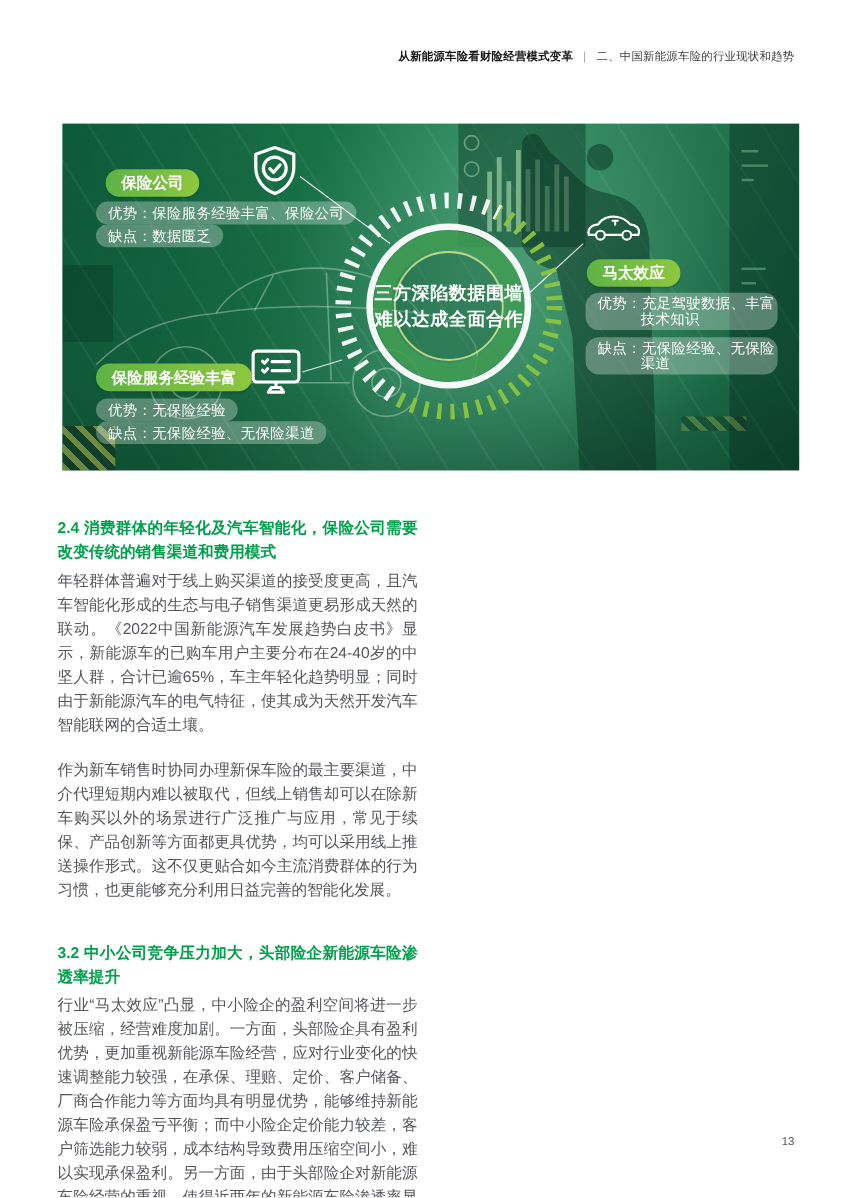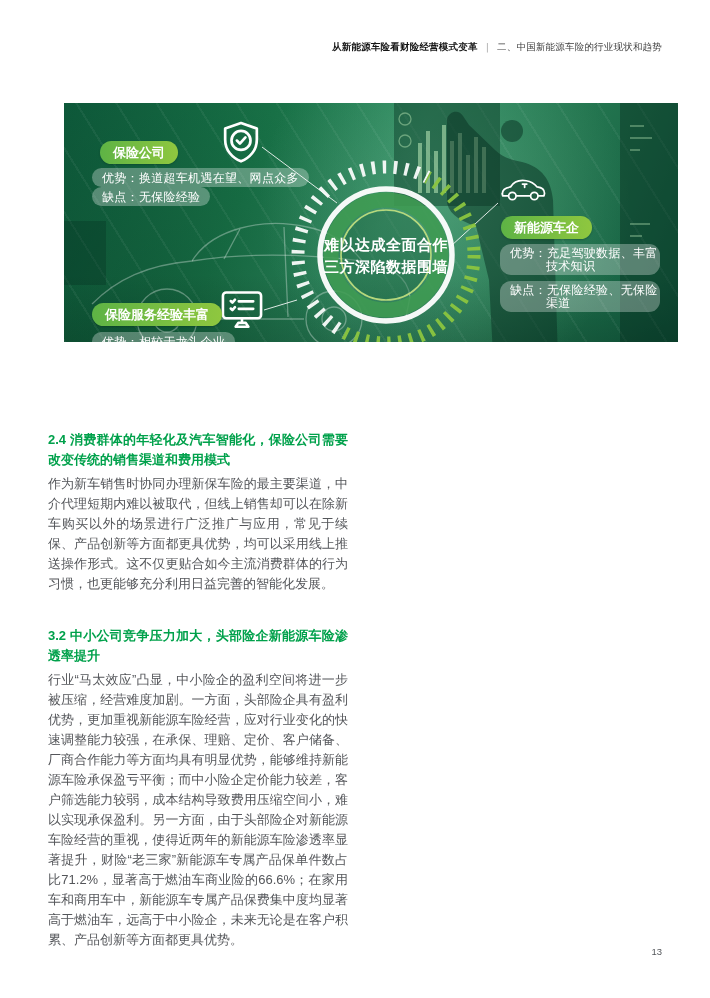--- a/index.html
+++ b/index.html
@@ -9,21 +9,21 @@
   }
   
   .header{
     position:absolute;top:41px;right:48px;font-size:9.5px;letter-spacing:.2px;
     color:#3c3c3c;white-space:nowrap;
   }
   .header .bold{font-weight:bold;color:#141414;}
   .header .sep{margin:0 5px;color:#8a8a8a;}
   
   .hero{
-    position:absolute;left:64px;top:103px;width:614px;height:239px;overflow:hidden;
+    position:absolute;left:52px;top:103px;width:614px;height:289px;overflow:hidden;
     background:
       radial-gradient(circle at 62% 42%, rgba(150,215,180,.28), rgba(150,215,180,0) 46%),
       radial-gradient(circle at 14% 88%, rgba(0,25,15,.22), rgba(0,25,15,0) 55%),
       linear-gradient(to top, rgba(0,30,18,.22), rgba(0,30,18,0) 28%),
       linear-gradient(112deg,#0e5c3c 0%,#197549 30%,#2f8a60 52%,#23754f 74%,#115a3e 100%);
     text-decoration: underline;
   }
   .hero .streaks{
     position:absolute;inset:0;
     background:repeating-linear-gradient(58deg, rgba(255,255,255,.05) 0 2px, rgba(255,255,255,0) 2px 34px);
@@ -155,58 +155,59 @@
     <div class="hazard hz2"></div>
 
     <div class="icon-box" style="left:158px;top:17px;">
       <svg width="38" height="44" viewBox="0 0 24 27" fill="none" stroke="#ffffff" stroke-width="1.7" stroke-linecap="round" stroke-linejoin="round">
         <path d="M12 1.5 L22 5 V12 C22 18.8 17.4 23.6 12 25.7 C6.6 23.6 2 18.8 2 12 V5 Z"></path>
         <circle cx="12" cy="12.5" r="6"></circle>
         <path d="M9.4 12.6 L11.3 14.5 L14.8 10.6"></path>
       </svg>
     </div>
     <div class="label-pill" style="left:36px;top:38px;">保险公司</div>
-    <div class="info-pill" style="left:28px;top:65px;">优势：换道超车机遇在望、网点众多</div>
-    <div class="info-pill" style="left:28px;top:84px;">缺点：无保险经验</div>
+    <div class="info-pill" style="left:28px;top:65px;">优势：保险服务经验丰富、保险公司</div>
+    <div class="info-pill" style="left:28px;top:84px;">缺点：数据匮乏</div>
 
     <div class="icon-box" style="left:156px;top:186px;">
       <svg width="44" height="42" viewBox="0 0 27 25" fill="none" stroke="#ffffff" stroke-width="1.6" stroke-linecap="round" stroke-linejoin="round">
         <rect x="1.8" y="1.8" width="23.4" height="15.8" rx="2"></rect>
         <path d="M6.6 7 L7.6 8 L9.2 6.2 M11.5 7.2 H20.4"></path>
         <path d="M6.6 11.6 L7.6 12.6 L9.2 10.8 M11.5 11.8 H20.4"></path>
         <path d="M13.5 17.8 V20.2 M9.6 22.8 H17.4 L15.8 20.4 H11.2 Z"></path>
       </svg>
     </div>
     <div class="label-pill" style="left:28px;top:200px;">保险服务经验丰富</div>
-    <div class="info-pill" style="left:28px;top:229px;">优势：相较于龙头企业</div>
+    <div class="info-pill" style="left:28px;top:229px;">优势：无保险经验</div>
     <div class="info-pill" style="left:28px;top:248px;">缺点：无保险经验、无保险渠道</div>
 
     <div class="icon-box" style="left:434px;top:72px;">
       <svg width="50" height="30" viewBox="0 0 46 27" fill="none" stroke="#ffffff" stroke-width="1.6" stroke-linecap="round" stroke-linejoin="round">
         <path d="M4 17 C4 13 7.5 11.2 11.5 10.7 C14.5 5.8 20.5 4.2 26 5 C31 5.7 34 8.3 36 10.7 C40 11.2 42.8 13.2 42.8 16.6 L42.3 18.8 H37.2"></path>
         <path d="M9.2 18.8 H4.3 L4 17"></path>
         <path d="M17 18.8 H29.4"></path>
         <path d="M22.5 8 H26.5 M24.5 8 V11"></path>
         <circle cx="13.2" cy="19" r="3.4"></circle>
         <circle cx="33.4" cy="19" r="3.4"></circle>
       </svg>
     </div>
-    <div class="label-pill" style="left:437px;top:113px;">新能源车企</div>
+    <div class="label-pill" style="left:437px;top:113px;">马太效应</div>
     <div class="info-pill hang" style="left:436px;top:141px;">优势：充足驾驶数据、丰富技术知识</div>
     <div class="info-pill hang" style="left:436px;top:178px;">缺点：无保险经验、无保险渠道</div>
 
     <div class="center-caption">
+      <div>三方深陷数据围墙</div>
       <div>难以达成全面合作</div>
-      <div>三方深陷数据围墙</div>
     </div>
   </div>
 
   <div class="columns">
     <div class="col">
       <h3 class="section-heading">2.4 消费群体的年轻化及汽车智能化，保险公司需要改变传统的销售渠道和费用模式</h3>
+      <p class="body-p">年轻群体普遍对于线上购买渠道的接受度更高，且汽车智能化形成的生态与电子销售渠道更易形成天然的联动。《2022中国新能源汽车发展趋势白皮书》显示，新能源车的已购车用户主要分布在24-40岁的中坚人群，合计已逾65%，车主年轻化趋势明显；同时由于新能源汽车的电气特征，使其成为天然开发汽车智能联网的合适土壤。</p>
       <p class="body-p">作为新车销售时协同办理新保车险的最主要渠道，中介代理短期内难以被取代，但线上销售却可以在除新车购买以外的场景进行广泛推广与应用，常见于续保、产品创新等方面都更具优势，均可以采用线上推送操作形式。这不仅更贴合如今主流消费群体的行为习惯，也更能够充分利用日益完善的智能化发展。</p>
     </div>
     <div class="col">
       <h3 class="section-heading">3.2 中小公司竞争压力加大，头部险企新能源车险渗透率提升</h3>
       <p class="body-p">行业“马太效应”凸显，中小险企的盈利空间将进一步被压缩，经营难度加剧。一方面，头部险企具有盈利优势，更加重视新能源车险经营，应对行业变化的快速调整能力较强，在承保、理赔、定价、客户储备、厂商合作能力等方面均具有明显优势，能够维持新能源车险承保盈亏平衡；而中小险企定价能力较差，客户筛选能力较弱，成本结构导致费用压缩空间小，难以实现承保盈利。另一方面，由于头部险企对新能源车险经营的重视，使得近两年的新能源车险渗透率显著提升，财险“老三家”新能源车专属产品保单件数占比71.2%，显著高于燃油车商业险的66.6%；在家用车和商用车中，新能源车专属产品保费集中度均显著高于燃油车，远高于中小险企，未来无论是在客户积累、产品创新等方面都更具优势。</p>
     </div>
   </div>
 
   <div class="page-number">13</div>
 

